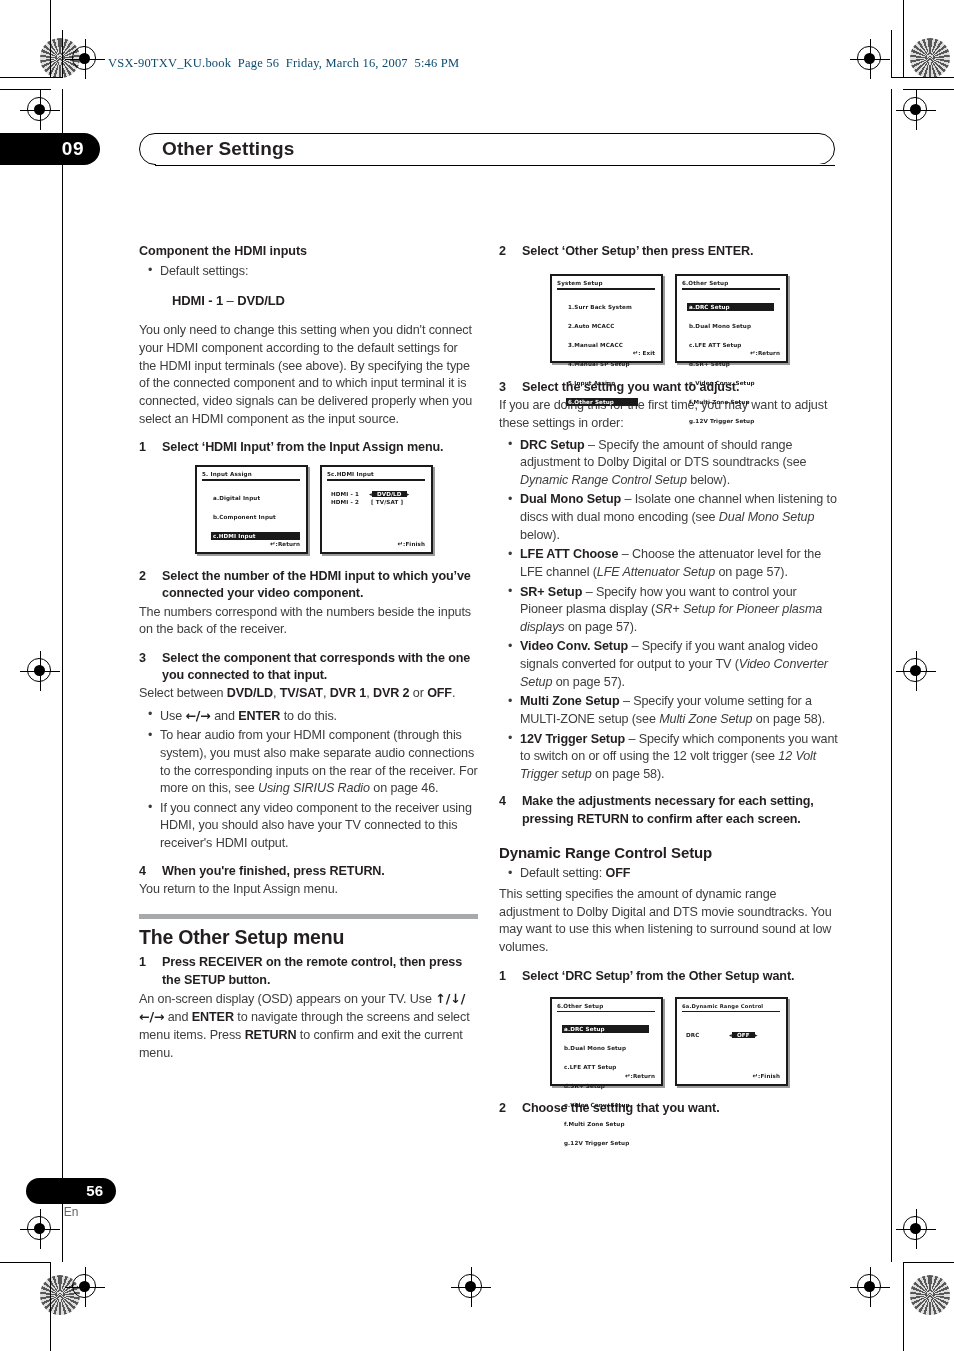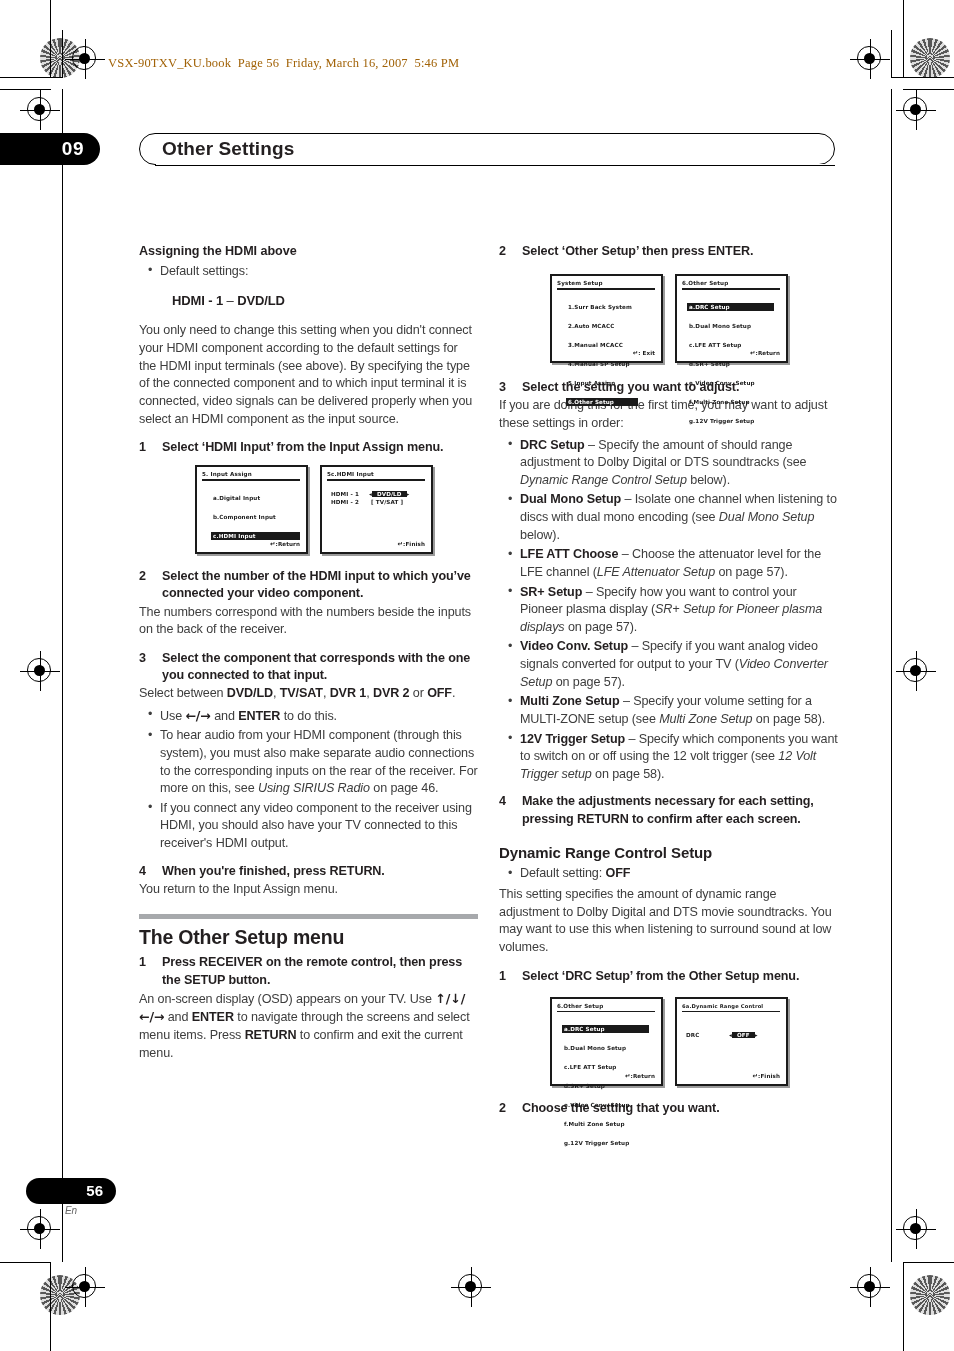--- a/index.html
+++ b/index.html
@@ -54,21 +54,21 @@
     background: #000;
   }
   .crop-line { position: absolute; background: #000; }
 
   
   .filehdr {
     position: absolute;
     left: 108px; top: 56px;
     font-family: "Liberation Serif", serif;
     font-size: 12.5px;
-    color: #a16207;
+    color: #0c4a6e;
     white-space: pre;
     letter-spacing: .2px;
   }
 
   
   .chapter-num {
     position: absolute;
     left: -20px; top: 133px;
     width: 120px; height: 32px;
     background: #000;
@@ -309,23 +309,22 @@
     text-align: right;
     padding-right: 13px;
     line-height: 26px;
     box-sizing: border-box;
   }
   .pagenum-lang {
     position: absolute;
     left: 26px; top: 1205px;
     width: 90px;
     text-align: center;
-    font-size: 10px;
+    font-size: 12px;
     color: #666;
-    font-style: italic;
   }
 </style>
 </head>
 <body>
 
 <div class="reg-dot" style="left:40px; top:38px;"></div>
 <div class="reg-dot" style="left:910px; top:38px;"></div>
 <div class="reg-dot" style="left:40px; top:1275px;"></div>
 <div class="reg-dot" style="left:910px; top:1275px;"></div>
 
@@ -384,21 +383,21 @@
 
 <div class="filehdr">VSX-90TXV_KU.book  Page 56  Friday, March 16, 2007  5:46 PM</div>
 
 <div class="chapter-num">09</div>
 <div class="chapter-bar"></div>
 <div class="chapter-title">Other Settings</div>
 <div class="chapter-underline"></div>
 
 <div class="col col-left">
 
-  <h3 class="h-sub">Assigning the HDMI above</h3>
+  <h3 class="h-sub">Component the HDMI inputs</h3>
 
   <ul class="bul tight">
     <li>Default settings:</li>
   </ul>
   <p class="sub-bold">
     <span>HDMI - 1</span><span style="font-weight:normal;"> – </span><span>DVD/LD</span>
   </p>
 
   <p class="body">You only need to change this setting when you didn't connect your HDMI component according to the default settings for the HDMI input terminals (see above). By specifying the type of the connected component and to which input terminal it is connected, video signals can be delivered properly when you select an HDMI component as the input source.</p>
 
@@ -562,21 +561,21 @@
   <h2 class="h-mid">Dynamic Range Control Setup</h2>
   <ul class="bul tight">
     <li>
       <span>Default setting: </span><b>OFF</b>
     </li>
   </ul>
   <p class="body">This setting specifies the amount of dynamic range adjustment to Dolby Digital and DTS movie soundtracks. You may want to use this when listening to surround sound at low volumes.</p>
 
   <div class="step">
     <span class="num">1</span>
-    <span class="txt">Select ‘DRC Setup’ from the Other Setup menu.</span>
+    <span class="txt">Select ‘DRC Setup’ from the Other Setup want.</span>
   </div>
 
   <div class="osd-row indent-r" style="margin-top:12px; margin-bottom:14px;">
     <div class="osd">
       <div class="osd-title">6.Other  Setup</div>
       <div class="osd-hr"></div>
       <ul class="osd-list narrow">
         <li class="sel wide">a.DRC  Setup</li><br>
         <li>b.Dual  Mono  Setup</li><br>
         <li>c.LFE  ATT  Setup</li><br>

